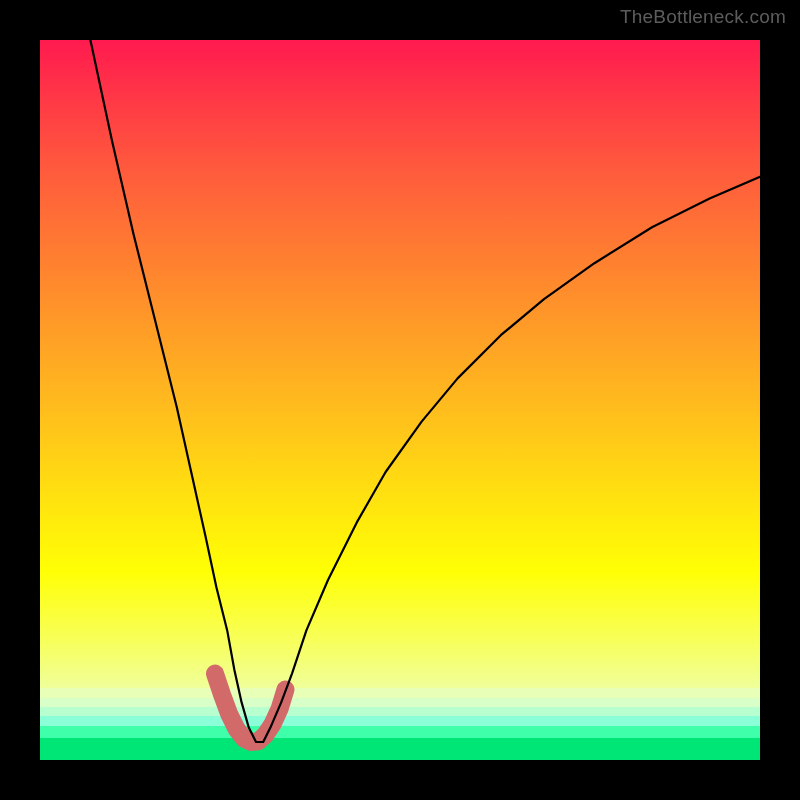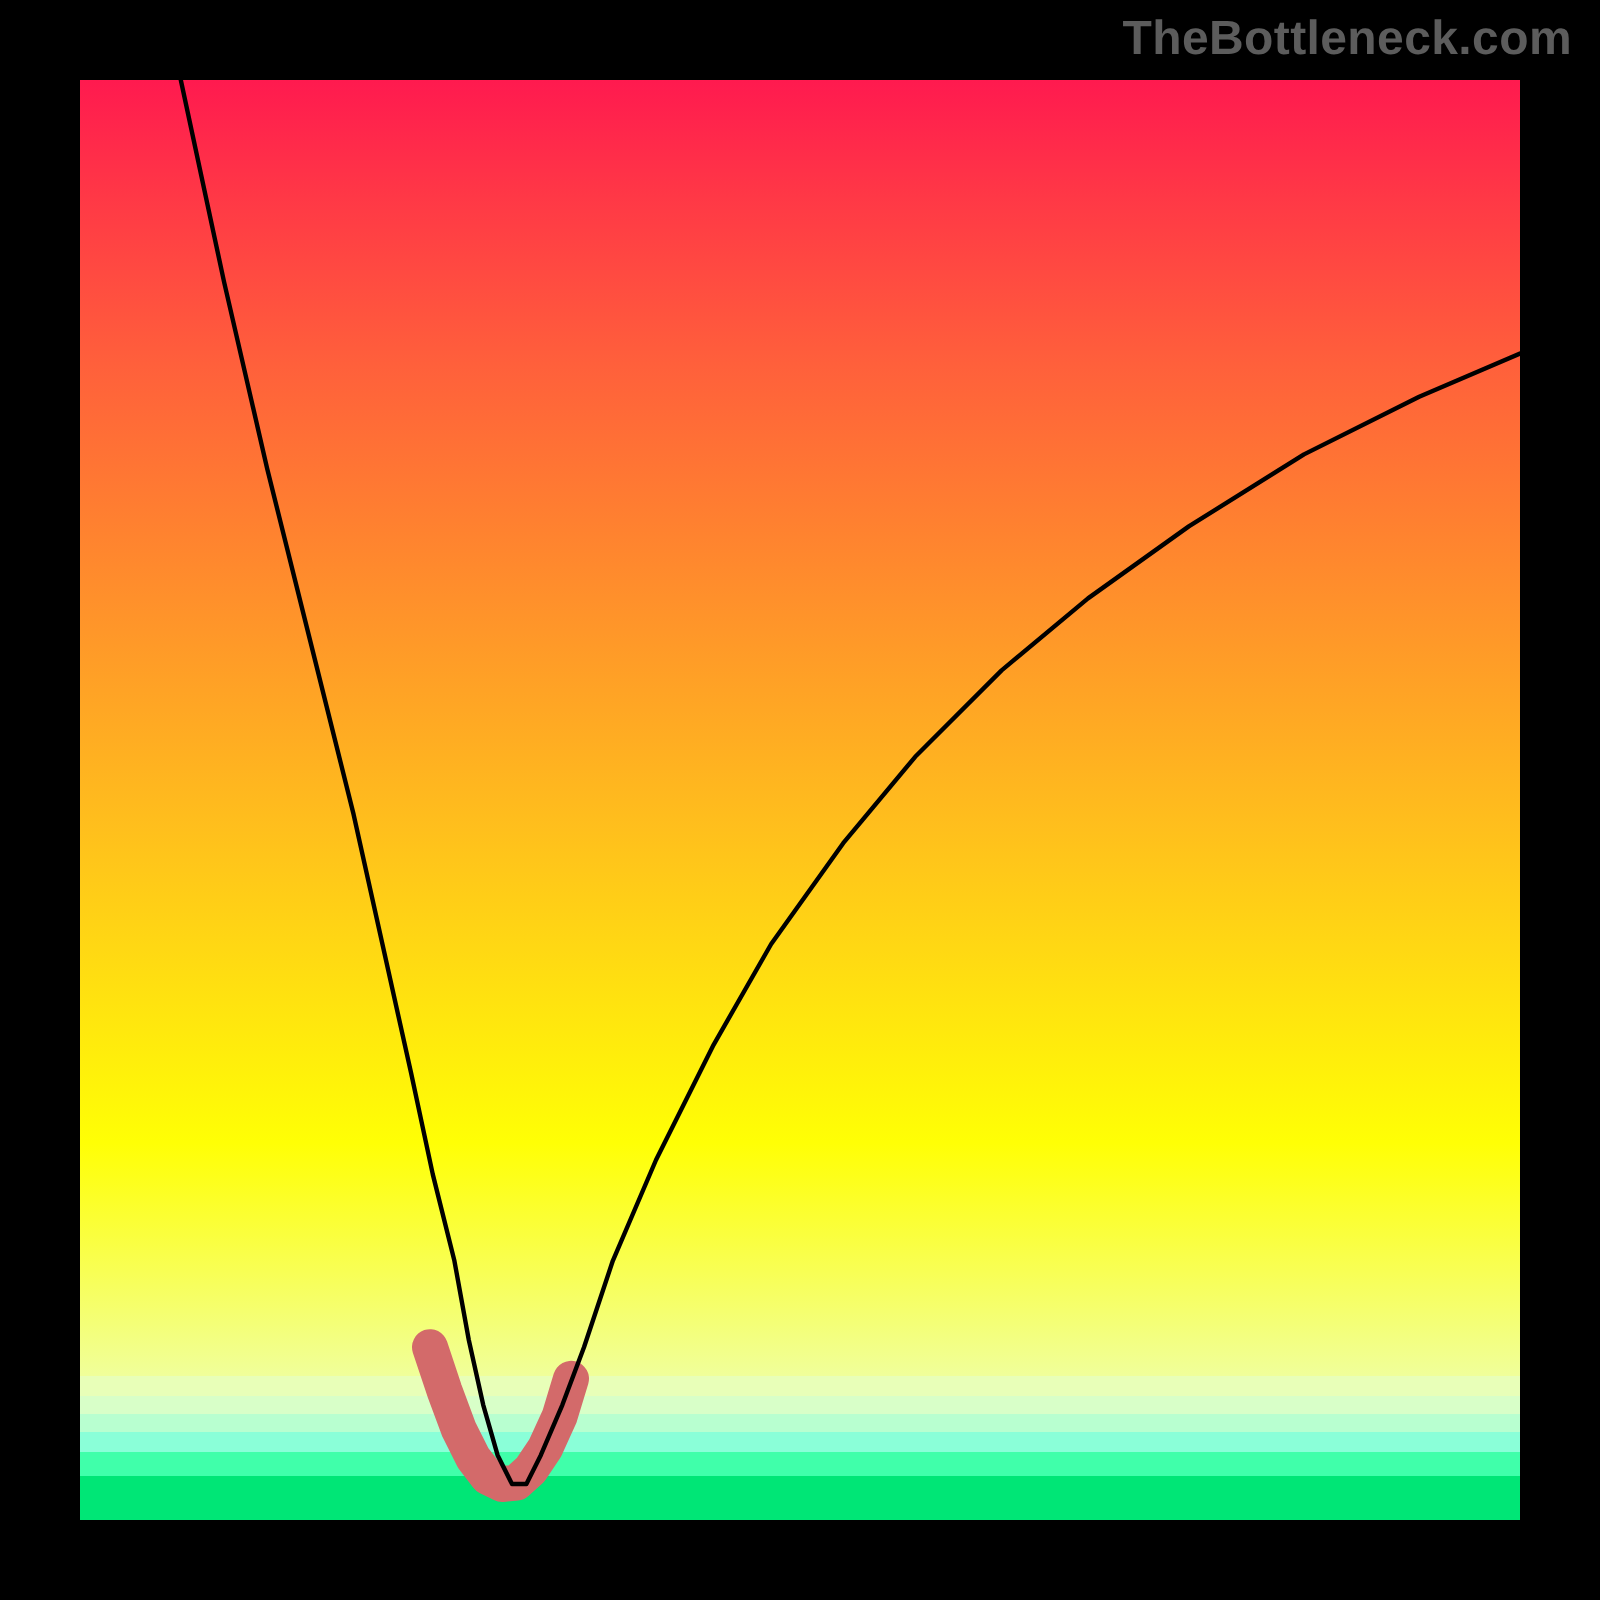--- a/index.html
+++ b/index.html
@@ -17,22 +17,22 @@
     top: 0;
     width: 800px;
     height: 800px;
     background: #000;
   }
   .watermark {
     position: absolute;
     top: 6px;
     right: 14px;
     color: #5c5c5c;
-    font-size: 24px;
-    font-weight: 700;
+    font-size: 19px;
+    font-weight: 400;
     letter-spacing: 0.2px;
     z-index: 50;
   }
   .plot {
     position: absolute;
     left: 40px;
     top: 40px;
     width: 720px;
     height: 720px;
   }

